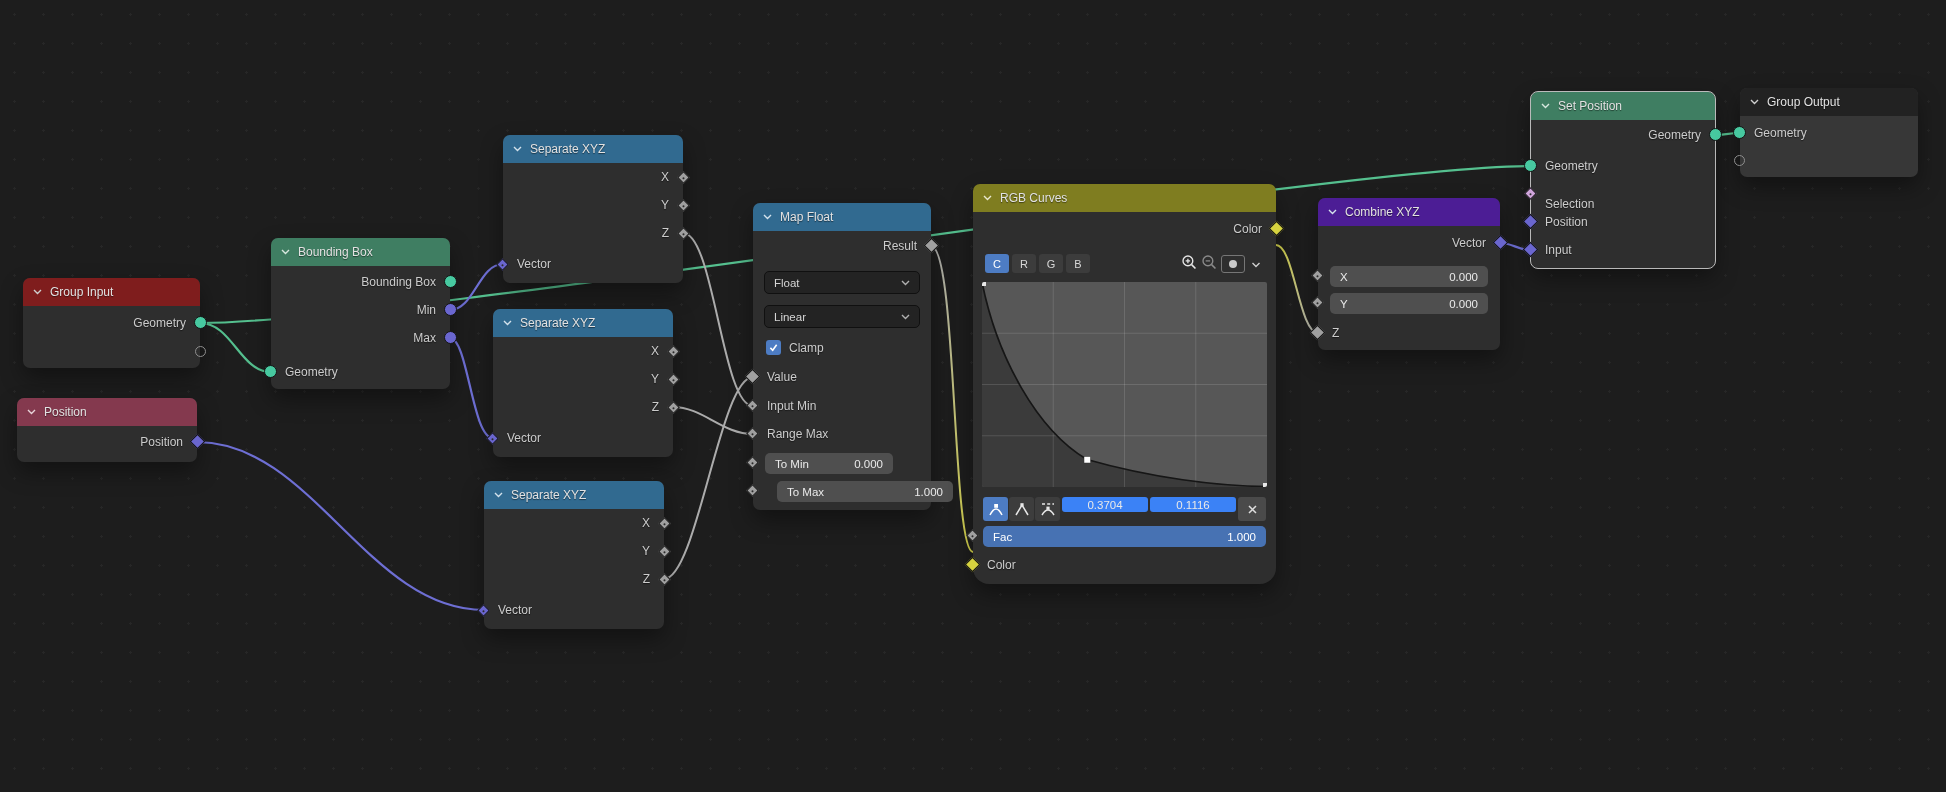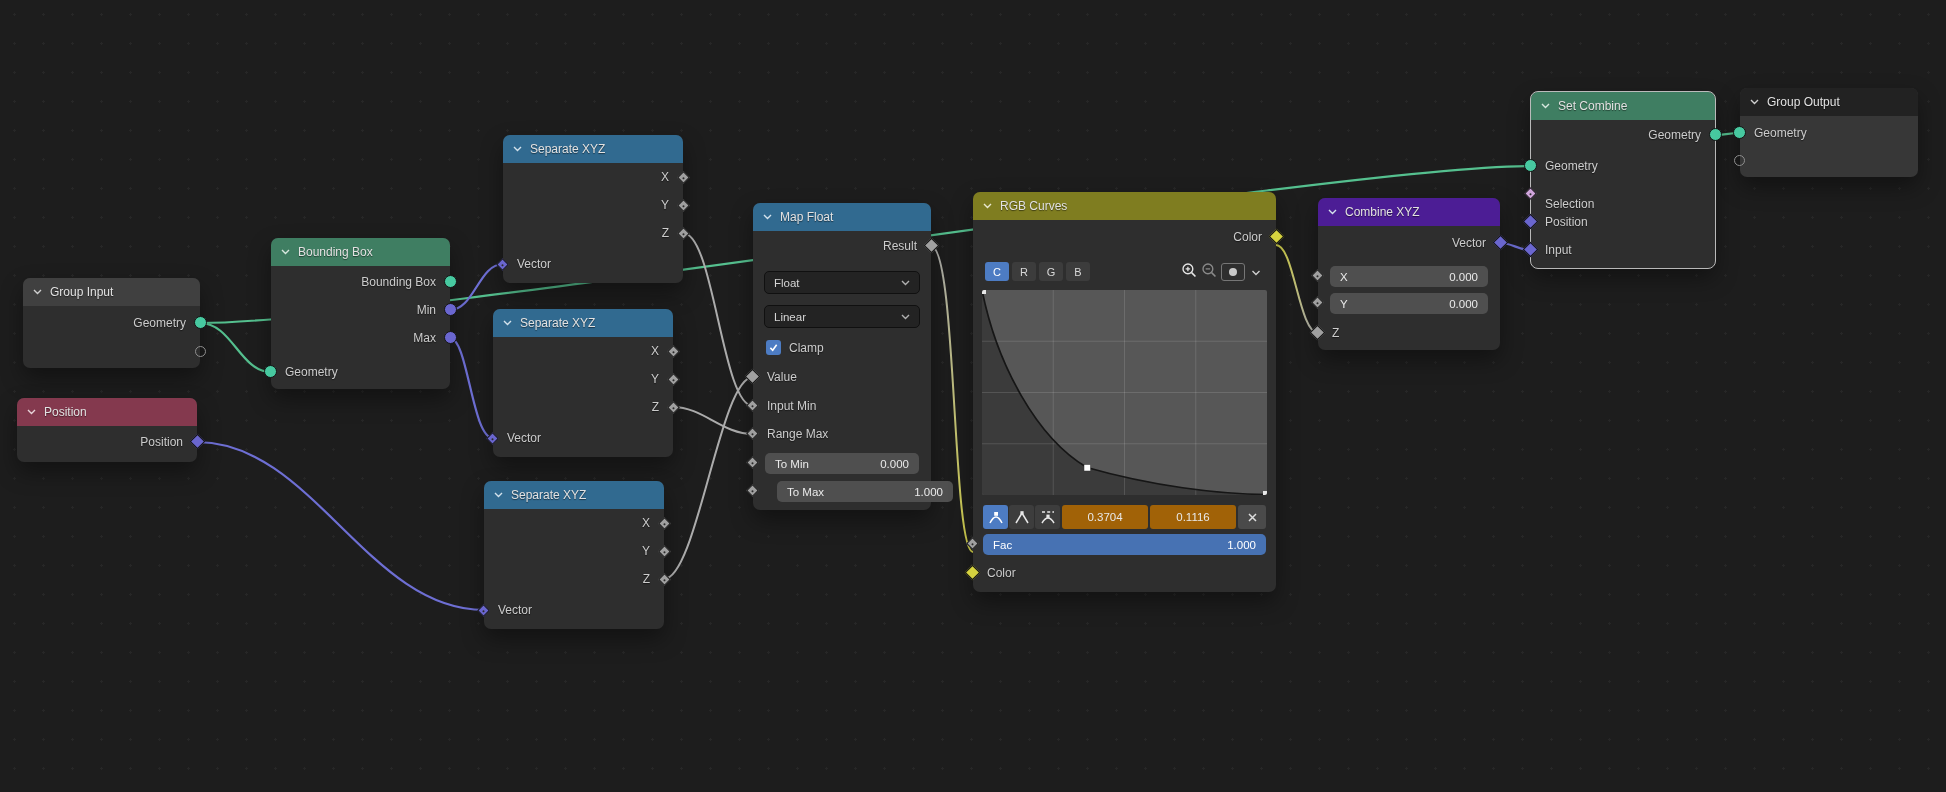--- a/index.html
+++ b/index.html
@@ -47,21 +47,21 @@
     display:flex;align-items:center;justify-content:center;font-size:11px;}
   .chan.active{background:#4d7cc3;color:#fff;}
   .iconrow{position:absolute;display:flex;gap:3px;align-items:center;}
   .clipbtn{width:24px;height:18px;border:1px solid #767676;border-radius:3px;
     display:flex;align-items:center;justify-content:center;box-sizing:border-box;}
   .clipbtn i{display:block;width:8px;height:8px;border-radius:50%;background:#c9c9c9;}
   .graph{position:absolute;border-radius:2px;overflow:hidden;}
   .hbtn{position:absolute;height:24px;background:#3d3d3d;border-radius:3px;
     display:flex;align-items:center;justify-content:center;}
   .hbtn.active{background:#4d7cc3;}
-  .vfield{position:absolute;height:24px;background:#a16207;border-radius:3px;
+  .vfield{position:absolute;height:15px;background:#3b82f6;border-radius:3px;
     display:flex;align-items:center;justify-content:center;color:#e8e8e8;font-size:11.5px;}
 </style>
 </head>
 <body>
 
 <div id="canvas">
 
   <svg id="wires" width="1946" height="792">
     <defs>
       <linearGradient id="g9" gradientUnits="userSpaceOnUse" x1="931" y1="246" x2="973" y2="552">
@@ -81,21 +81,21 @@
     <path d="M683,233 C714,233 722,406 753,406" fill="none" stroke="#acacac" stroke-width="2"></path>
     <path d="M673,407 C703,407 722,434 753,434" fill="none" stroke="#acacac" stroke-width="2"></path>
     <path d="M664,579 C697,579 720,377 753,377" fill="none" stroke="#acacac" stroke-width="2"></path>
     <path d="M931,246 C957,246 952,552 973,552" fill="none" stroke="url(#g9)" stroke-width="2"></path>
     <path d="M1276,245 C1294,245 1299,333 1318,333" fill="none" stroke="url(#g10)" stroke-width="2"></path>
     <path d="M1500,243 C1512,243 1518,250 1531,250" fill="none" stroke="#6e6fd4" stroke-width="2.2"></path>
     <path d="M1715,135 C1724,135 1729,133 1740,133" fill="none" stroke="#55c08f" stroke-width="2.2"></path>
   </svg>
 
   <div class="node" style="left:23px;top:278px;width:177px;height:90px;">
-    <div class="node-header" style="background:#404040;">
+    <div class="node-header" style="background:#7f1d1d;">
       <span class="chev">
           <svg width="9" height="6" viewBox="0 0 9 6">
             <path d="M1 1l3.5 3.5L8 1" stroke="#cfcfcf" stroke-width="1.4" fill="none"></path>
           </svg>
         </span>
       <span>Group Input</span>
     </div>
     <div class="row out" style="top:34px"><span>Geometry</span></div>
     <span class="socket right" style="top:38px;background:#47c9a0"></span>
     <span class="vsock right" style="top:68px"></span>
@@ -222,33 +222,33 @@
           <path d="M3 7.5l3 3 5-7" stroke="#fff" stroke-width="2" fill="none"></path>
         </svg>
       </span>
     <div class="row" style="top:134px;left:36px;"><span>Clamp</span></div>
     <div class="row in" style="top:163px"><span>Value</span></div>
     <span class="dia big left" style="top:168px;background:#a0a0a0"></span>
     <div class="row in" style="top:192px"><span>Input Min</span></div>
     <span class="dia dot left" style="top:198px;background:#a0a0a0"></span>
     <div class="row in" style="top:220px"><span>Range Max</span></div>
     <span class="dia dot left" style="top:226px;background:#a0a0a0"></span>
-    <div class="field" style="top:250px;left:12px;width:154px;">
+    <div class="field" style="top:250px;left:12px;width:128px;">
       <span>To Min</span>
         <span>0.000</span>
     </div>
     <span class="dia dot left" style="top:255px;background:#a0a0a0"></span>
     <div class="field" style="top:278px;left:24px;width:176px;">
       <span>To Max</span>
         <span>1.000</span>
     </div>
     <span class="dia dot left" style="top:283px;background:#a0a0a0"></span>
   </div>
 
-  <div class="node" style="left:973px;top:192px;width:303px;height:400px;">
+  <div class="node" style="left:973px;top:184px;width:303px;height:400px;border-radius:16px;">
     <div class="node-header" style="background:#7f7d20;">
       <span class="chev">
           <svg width="9" height="6" viewBox="0 0 9 6">
             <path d="M1 1l3.5 3.5L8 1" stroke="#e9e8cf" stroke-width="1.4" fill="none"></path>
           </svg>
         </span>
       <span>RGB Curves</span>
     </div>
     <div class="row out" style="top:34px"><span>Color</span></div>
     <span class="dia big right" style="top:39px;background:#d6d33f"></span>
@@ -359,21 +359,21 @@
     <span class="dia big left" style="top:129px;background:#a0a0a0"></span>
   </div>
 
   <div class="node active" style="left:1531px;top:92px;width:184px;height:176px;">
     <div class="node-header" style="background:#3f7e62;">
       <span class="chev">
           <svg width="9" height="6" viewBox="0 0 9 6">
             <path d="M1 1l3.5 3.5L8 1" stroke="#d8e8df" stroke-width="1.4" fill="none"></path>
           </svg>
         </span>
-      <span>Set Combine</span>
+      <span>Set Position</span>
     </div>
     <div class="row out" style="top:32px"><span>Geometry</span></div>
     <span class="socket right" style="top:36px;background:#47c9a0"></span>
     <div class="row in" style="top:63px"><span>Geometry</span></div>
     <span class="socket left" style="top:67px;background:#47c9a0"></span>
     <div class="row in" style="top:101px"><span>Selection</span></div>
     <span class="dia dot left" style="top:97px;background:#d0a5dc"></span>
     <div class="row in" style="top:119px"><span>Position</span></div>
     <span class="dia big left" style="top:124px;background:#6a66cf"></span>
     <div class="row in" style="top:147px"><span>Input</span></div>

